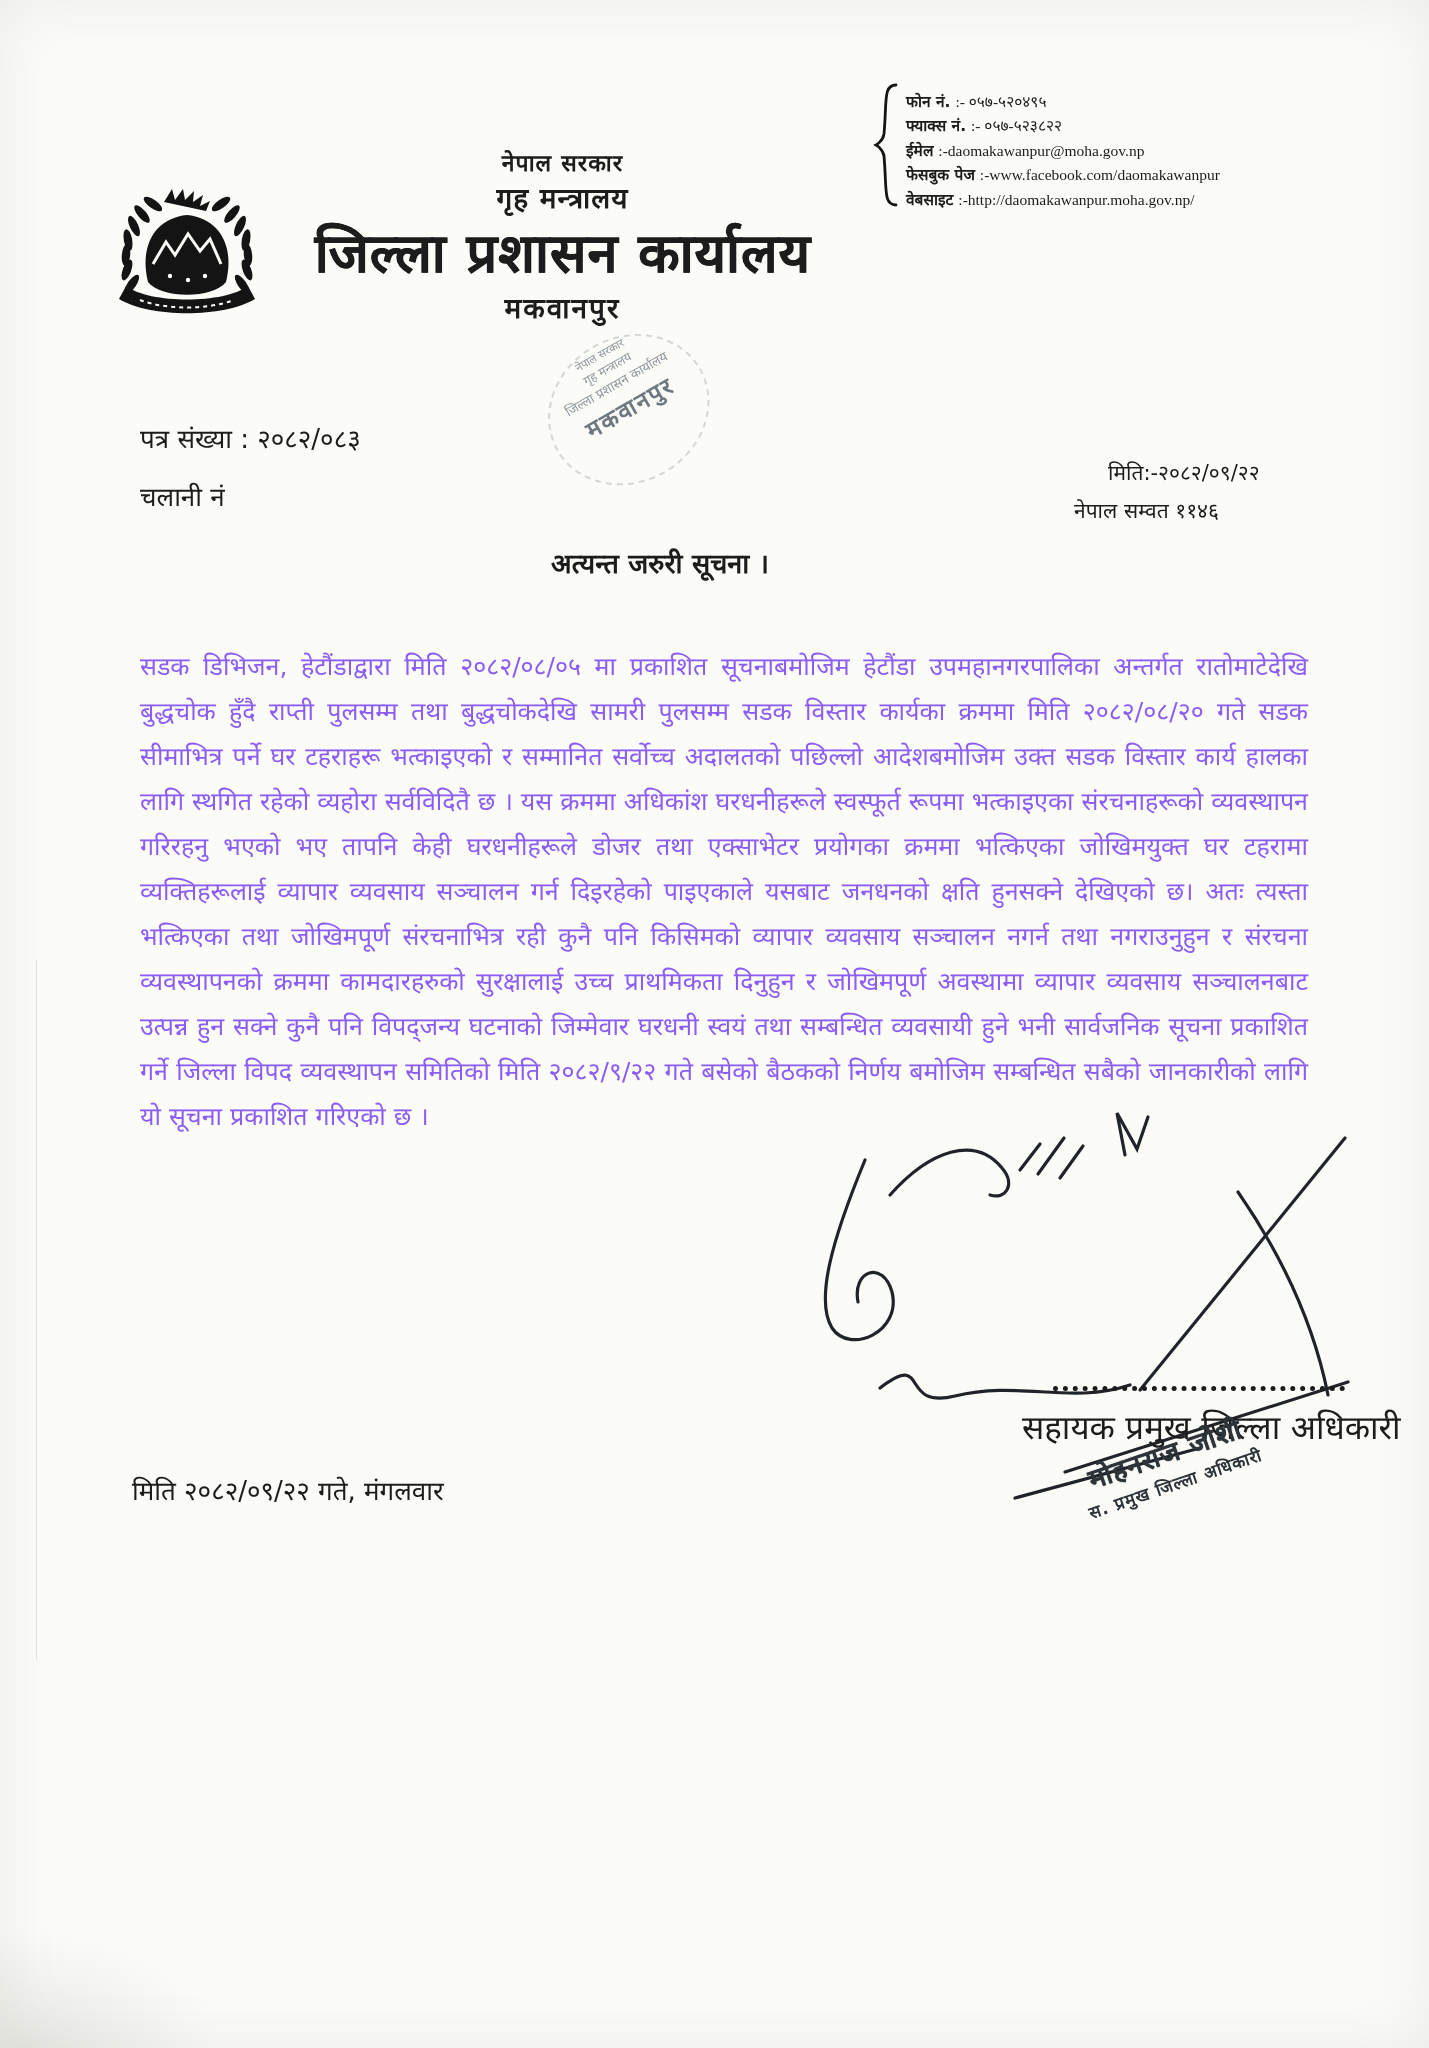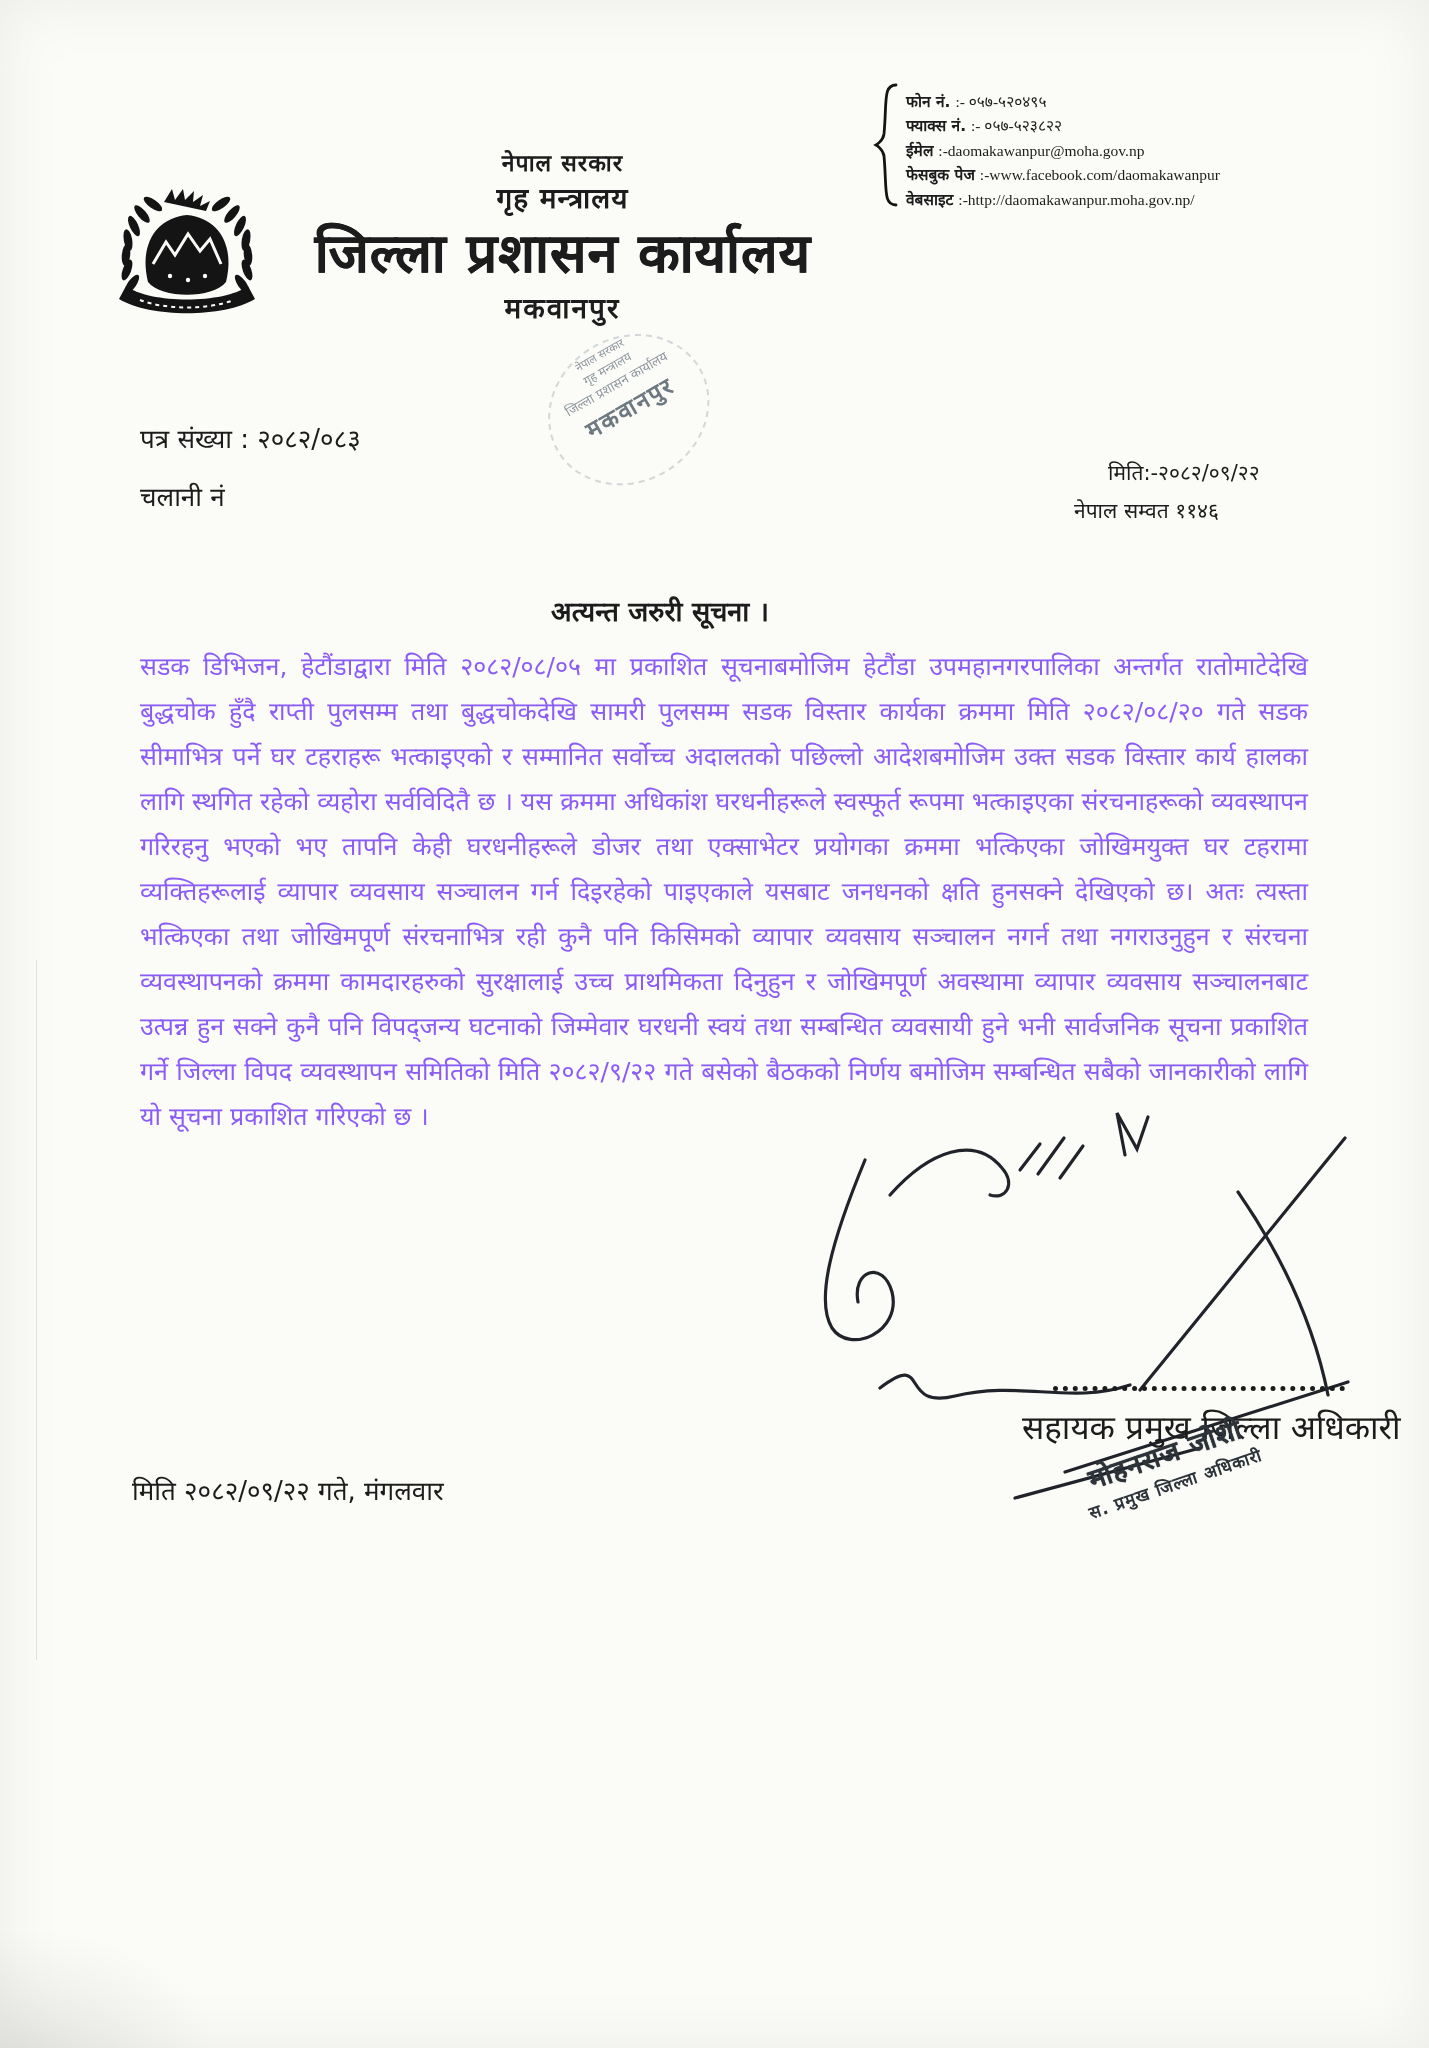--- a/index.html
+++ b/index.html
@@ -46,21 +46,21 @@
   .seal svg{position:absolute;left:18px;top:-8px;}
 
   
   .ref-no{position:absolute;left:140px;top:420px;font-size:26px;}
   .dispatch{position:absolute;left:140px;top:478px;font-size:26px;}
   .date-bs{position:absolute;left:1108px;top:458px;font-size:21px;}
   .date-ns{position:absolute;left:1074px;top:496px;font-size:21px;}
 
   
   .subject{position:absolute;left:400px;top:544px;width:520px;text-align:center;
-    font-size:27px;font-weight:600;margin-top:48px;}
+    font-size:27px;font-weight:600;}
 
   
   .body-text{position:absolute;left:140px;top:644px;width:1168px;
     font-size:25px;line-height:45px;text-align:justify;color:#8b5cf6;}
 
   
   .sig-svg{position:absolute;left:770px;top:1100px;}
   .dotline{position:absolute;left:1053px;top:1386px;width:292px;height:0;
     border-bottom:5px dotted #1b1b1b;}
   .sig-title{position:absolute;left:1022px;top:1404px;width:340px;

